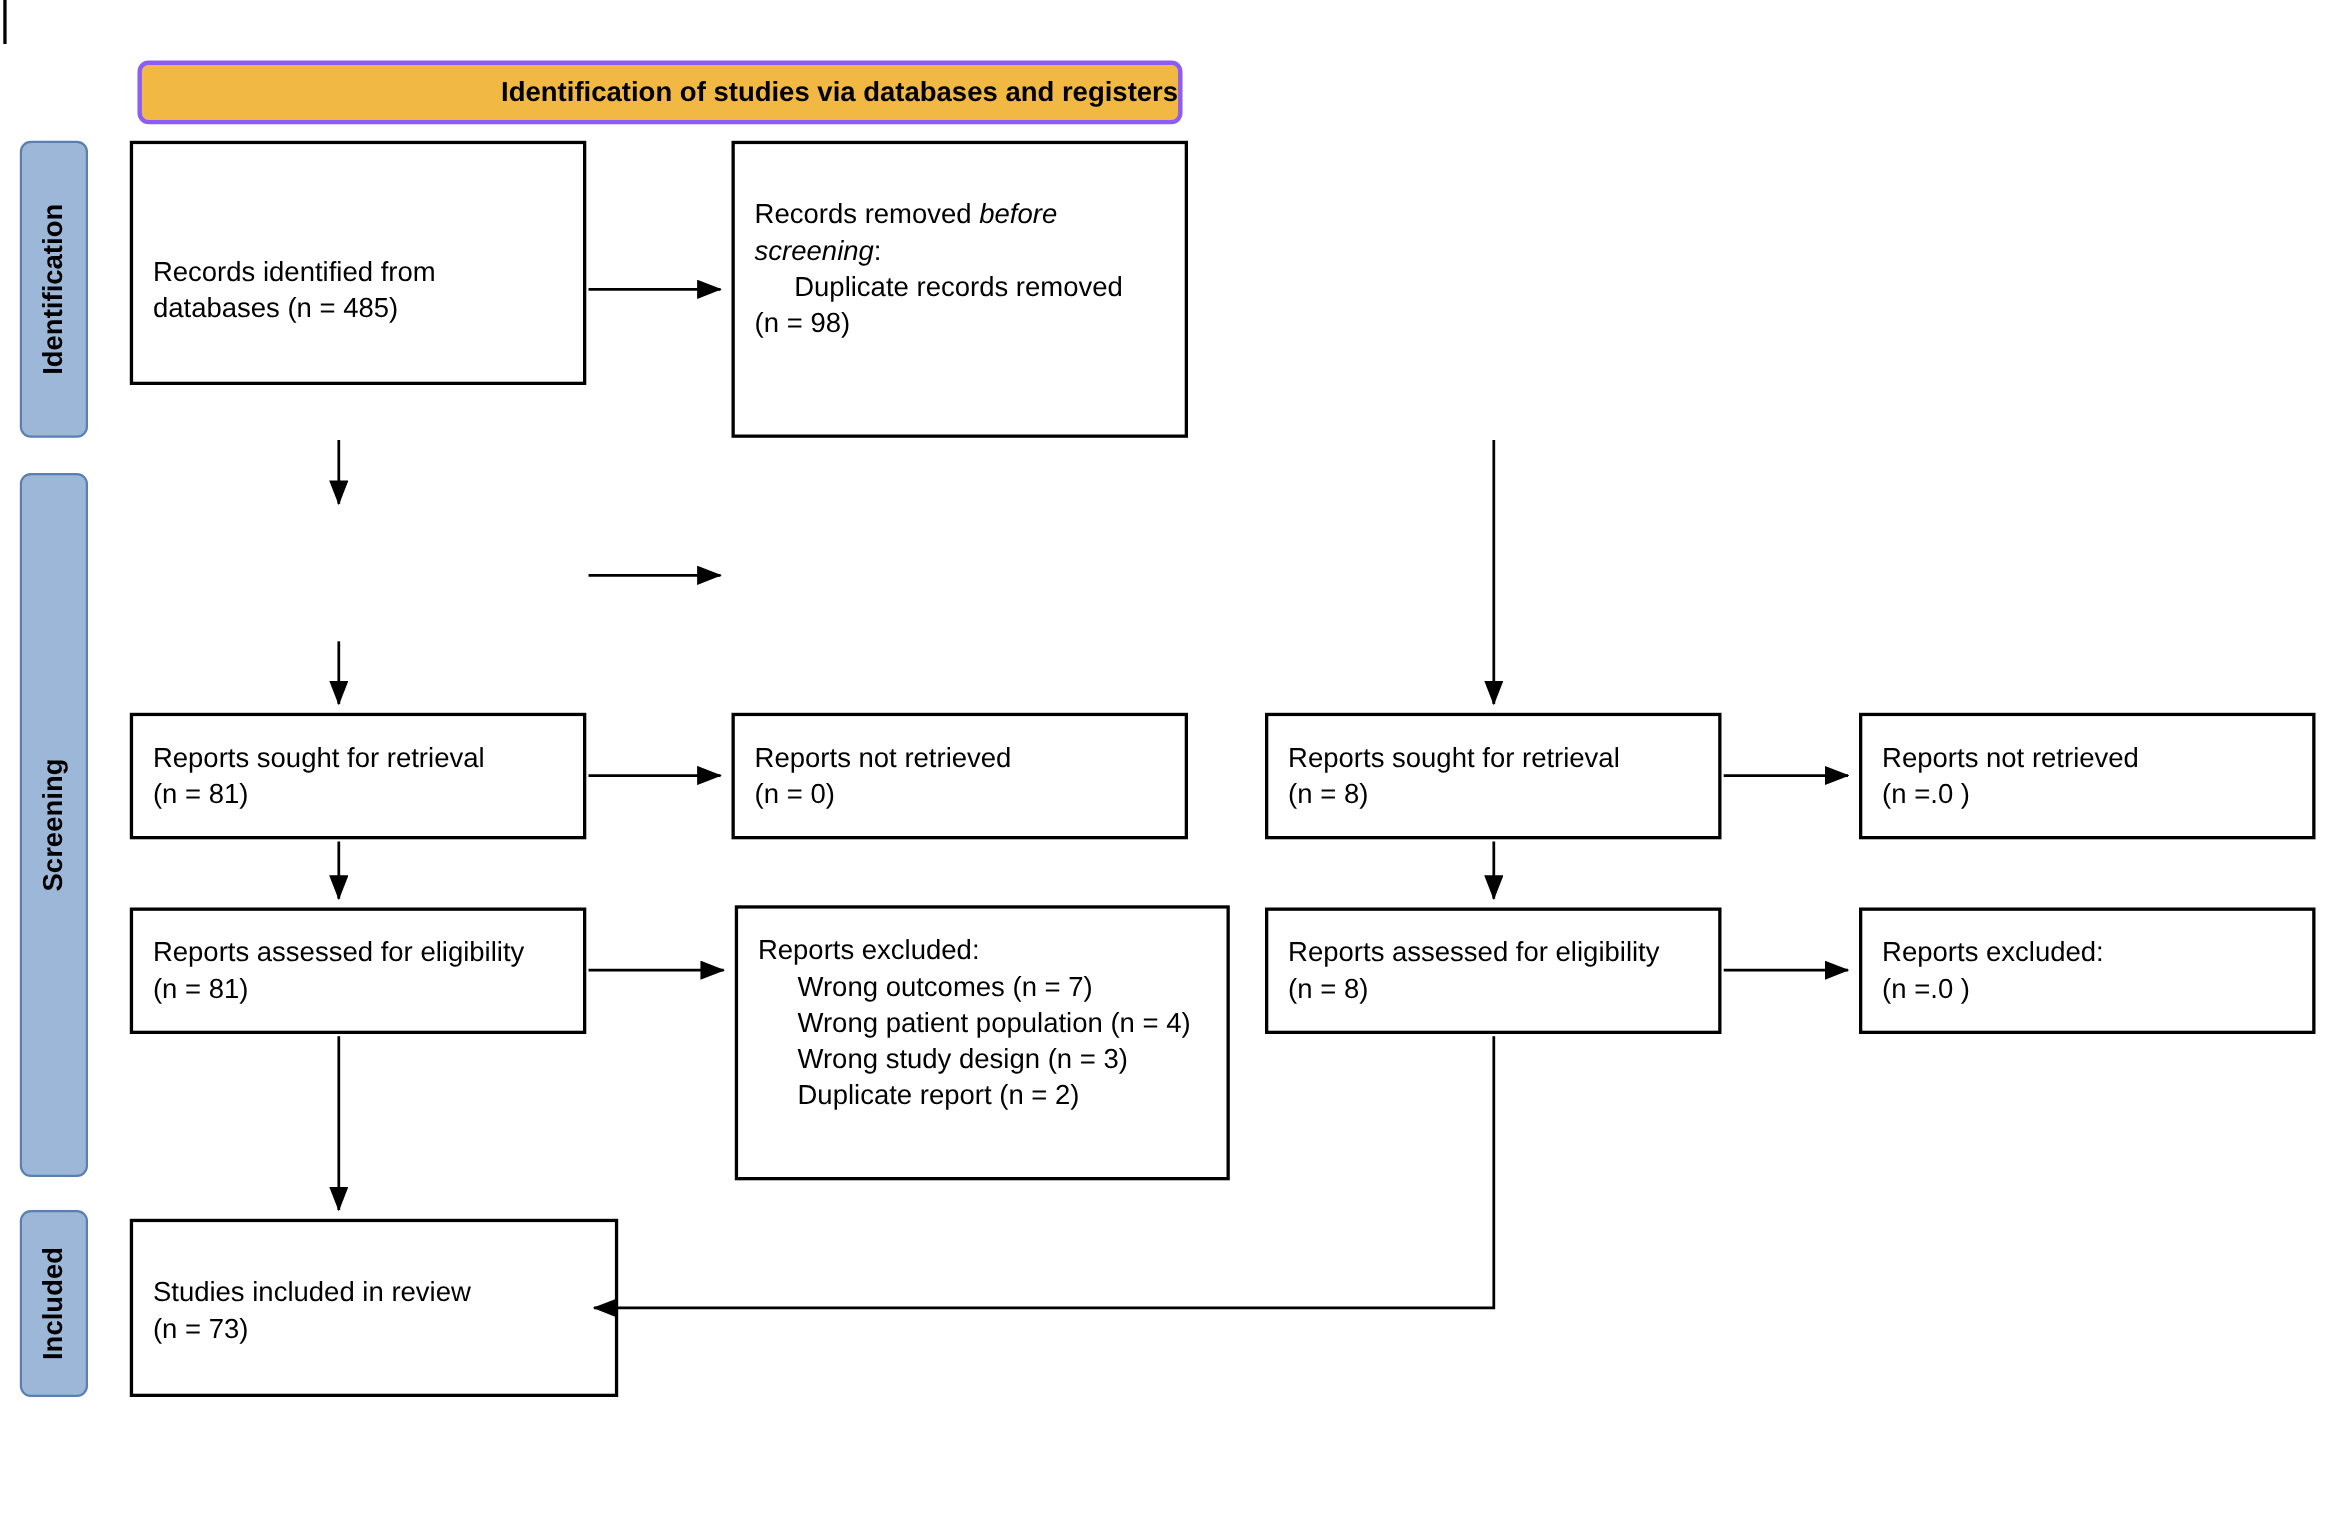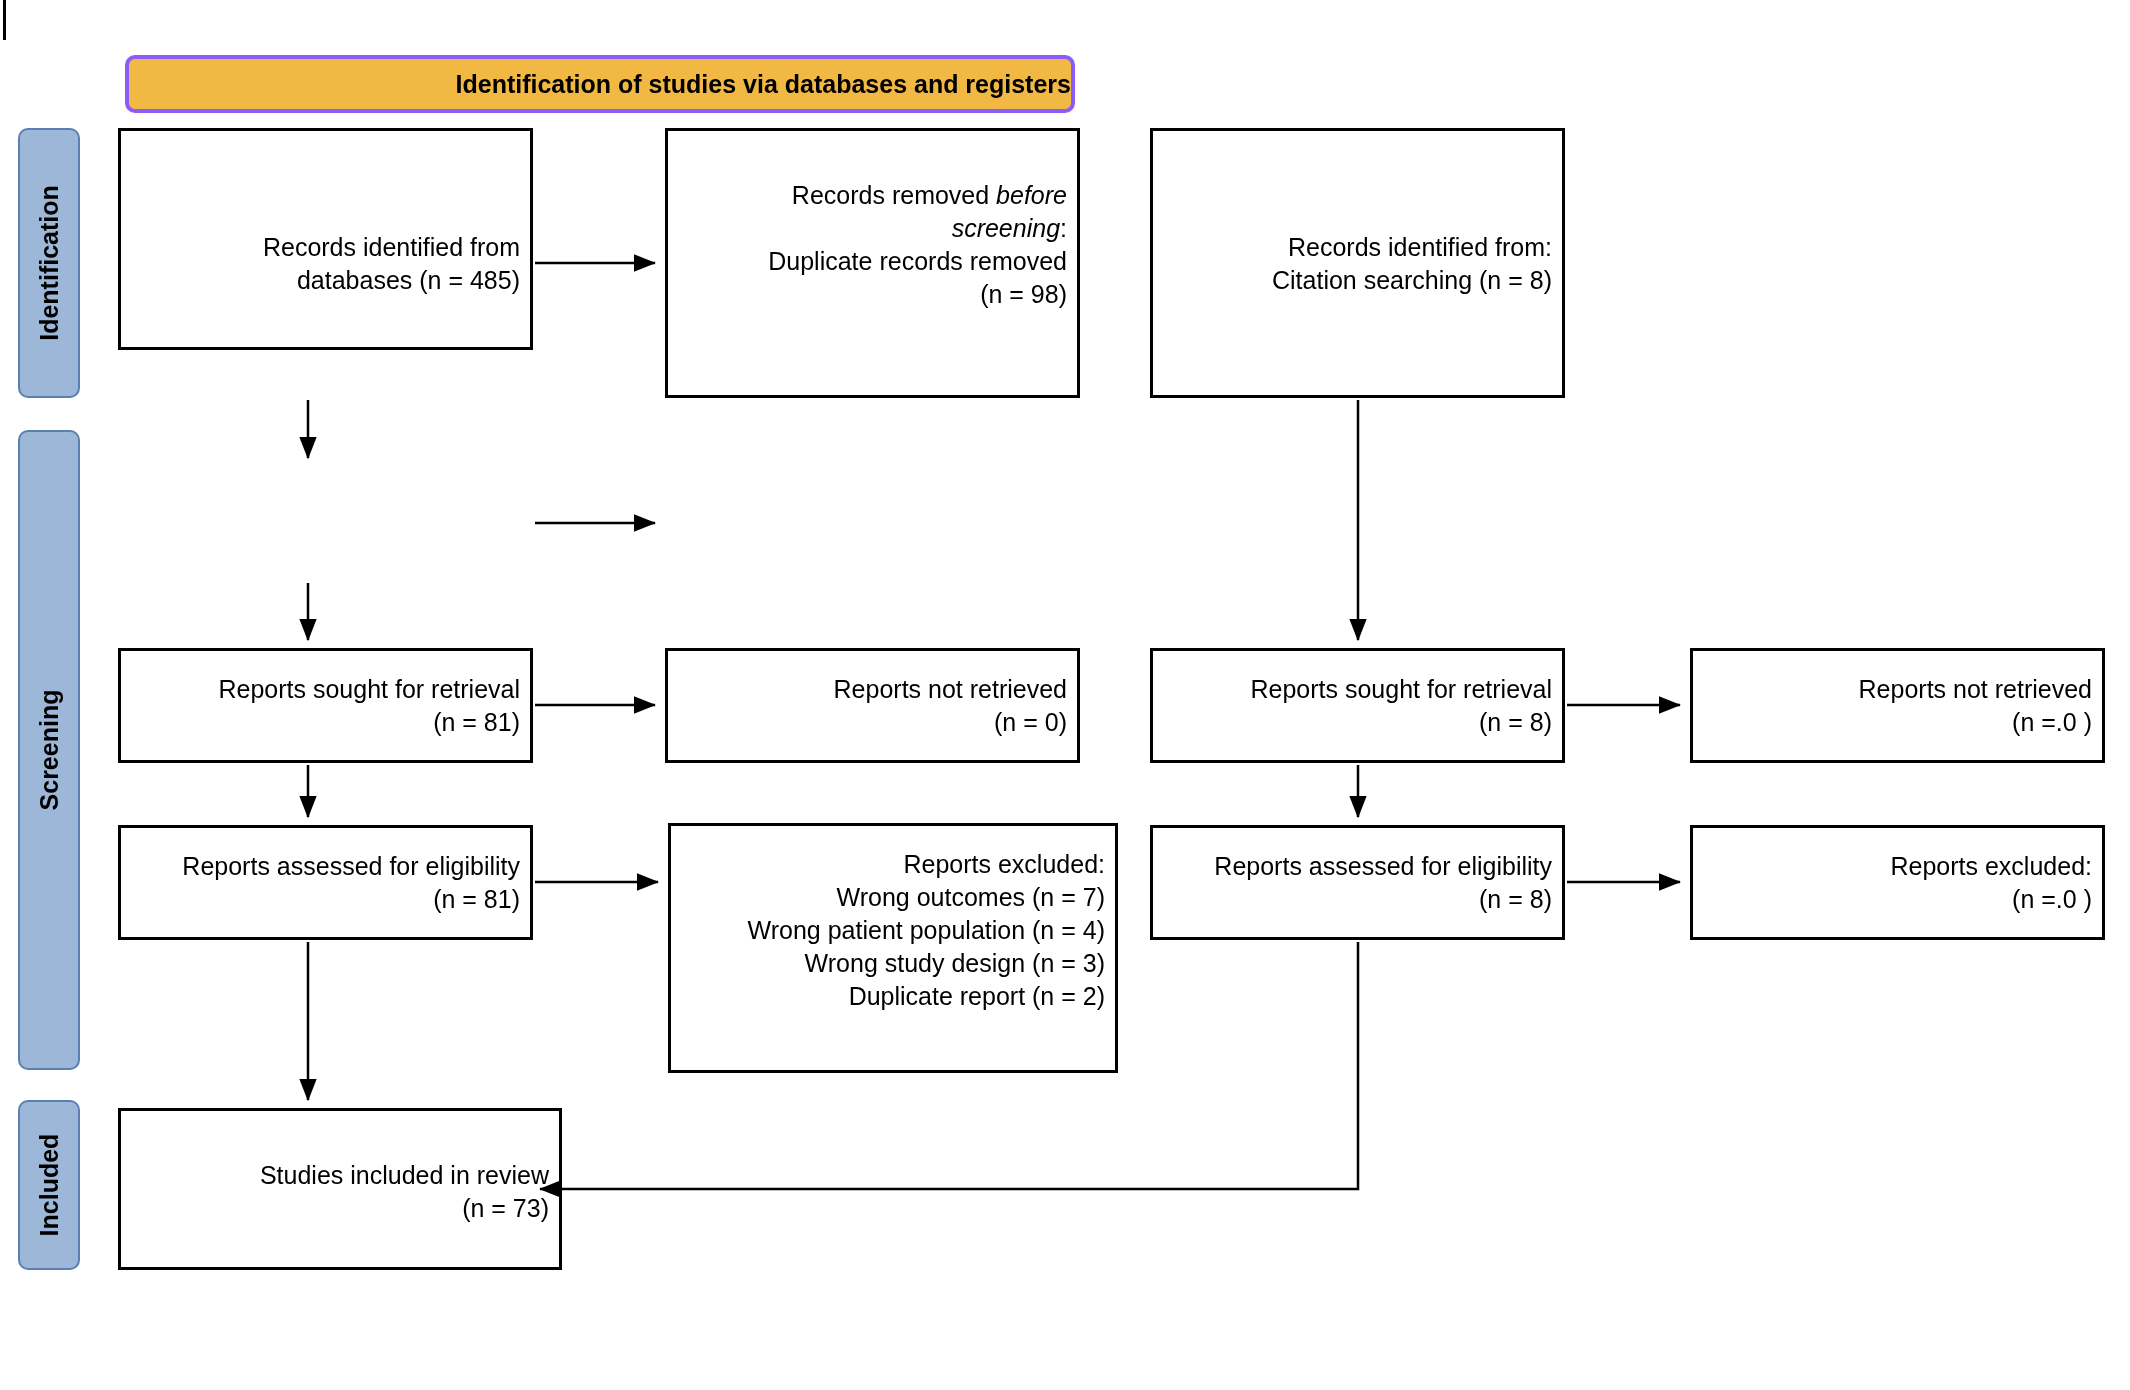--- a/index.html
+++ b/index.html
@@ -22,21 +22,20 @@
   }
   .box {
     position: absolute;
     box-sizing: border-box;
     border: 3px solid #000000;
     background: #ffffff;
     font-size: 25px;
     line-height: 1.32;
     color: #000000;
     padding: 0;
-    text-align: right;
   }
   .box .inner {
     position: absolute;
     left: 18px;
     right: 10px;
   }
   .hdr {
     position: absolute;
     box-sizing: border-box;
     background: #F2B844;
@@ -158,26 +157,20 @@
     </div>
   </div>
 
   <div class="box" style="left:118px; top:1108px; width:444px; height:162px;">
     <div class="inner" style="top:48px;">
       <div>Studies included in review</div>
       <div>(n = 73)</div>
     </div>
   </div>
 
-  <div class="box" style="left:1150px; top:128px; width:415px; height:270px;">
-    <div class="inner" style="top:100px;">
-      <div>Records identified from:</div>
-      <div class="indent">Citation searching (n = 8)</div>
-    </div>
-  </div>
 
   <div class="box" style="left:1150px; top:648px; width:415px; height:115px;">
     <div class="inner" style="top:22px;">
       <div>Reports sought for retrieval</div>
       <div>(n = 8)</div>
     </div>
   </div>
 
   <div class="box" style="left:1690px; top:648px; width:415px; height:115px;">
     <div class="inner" style="top:22px;">

